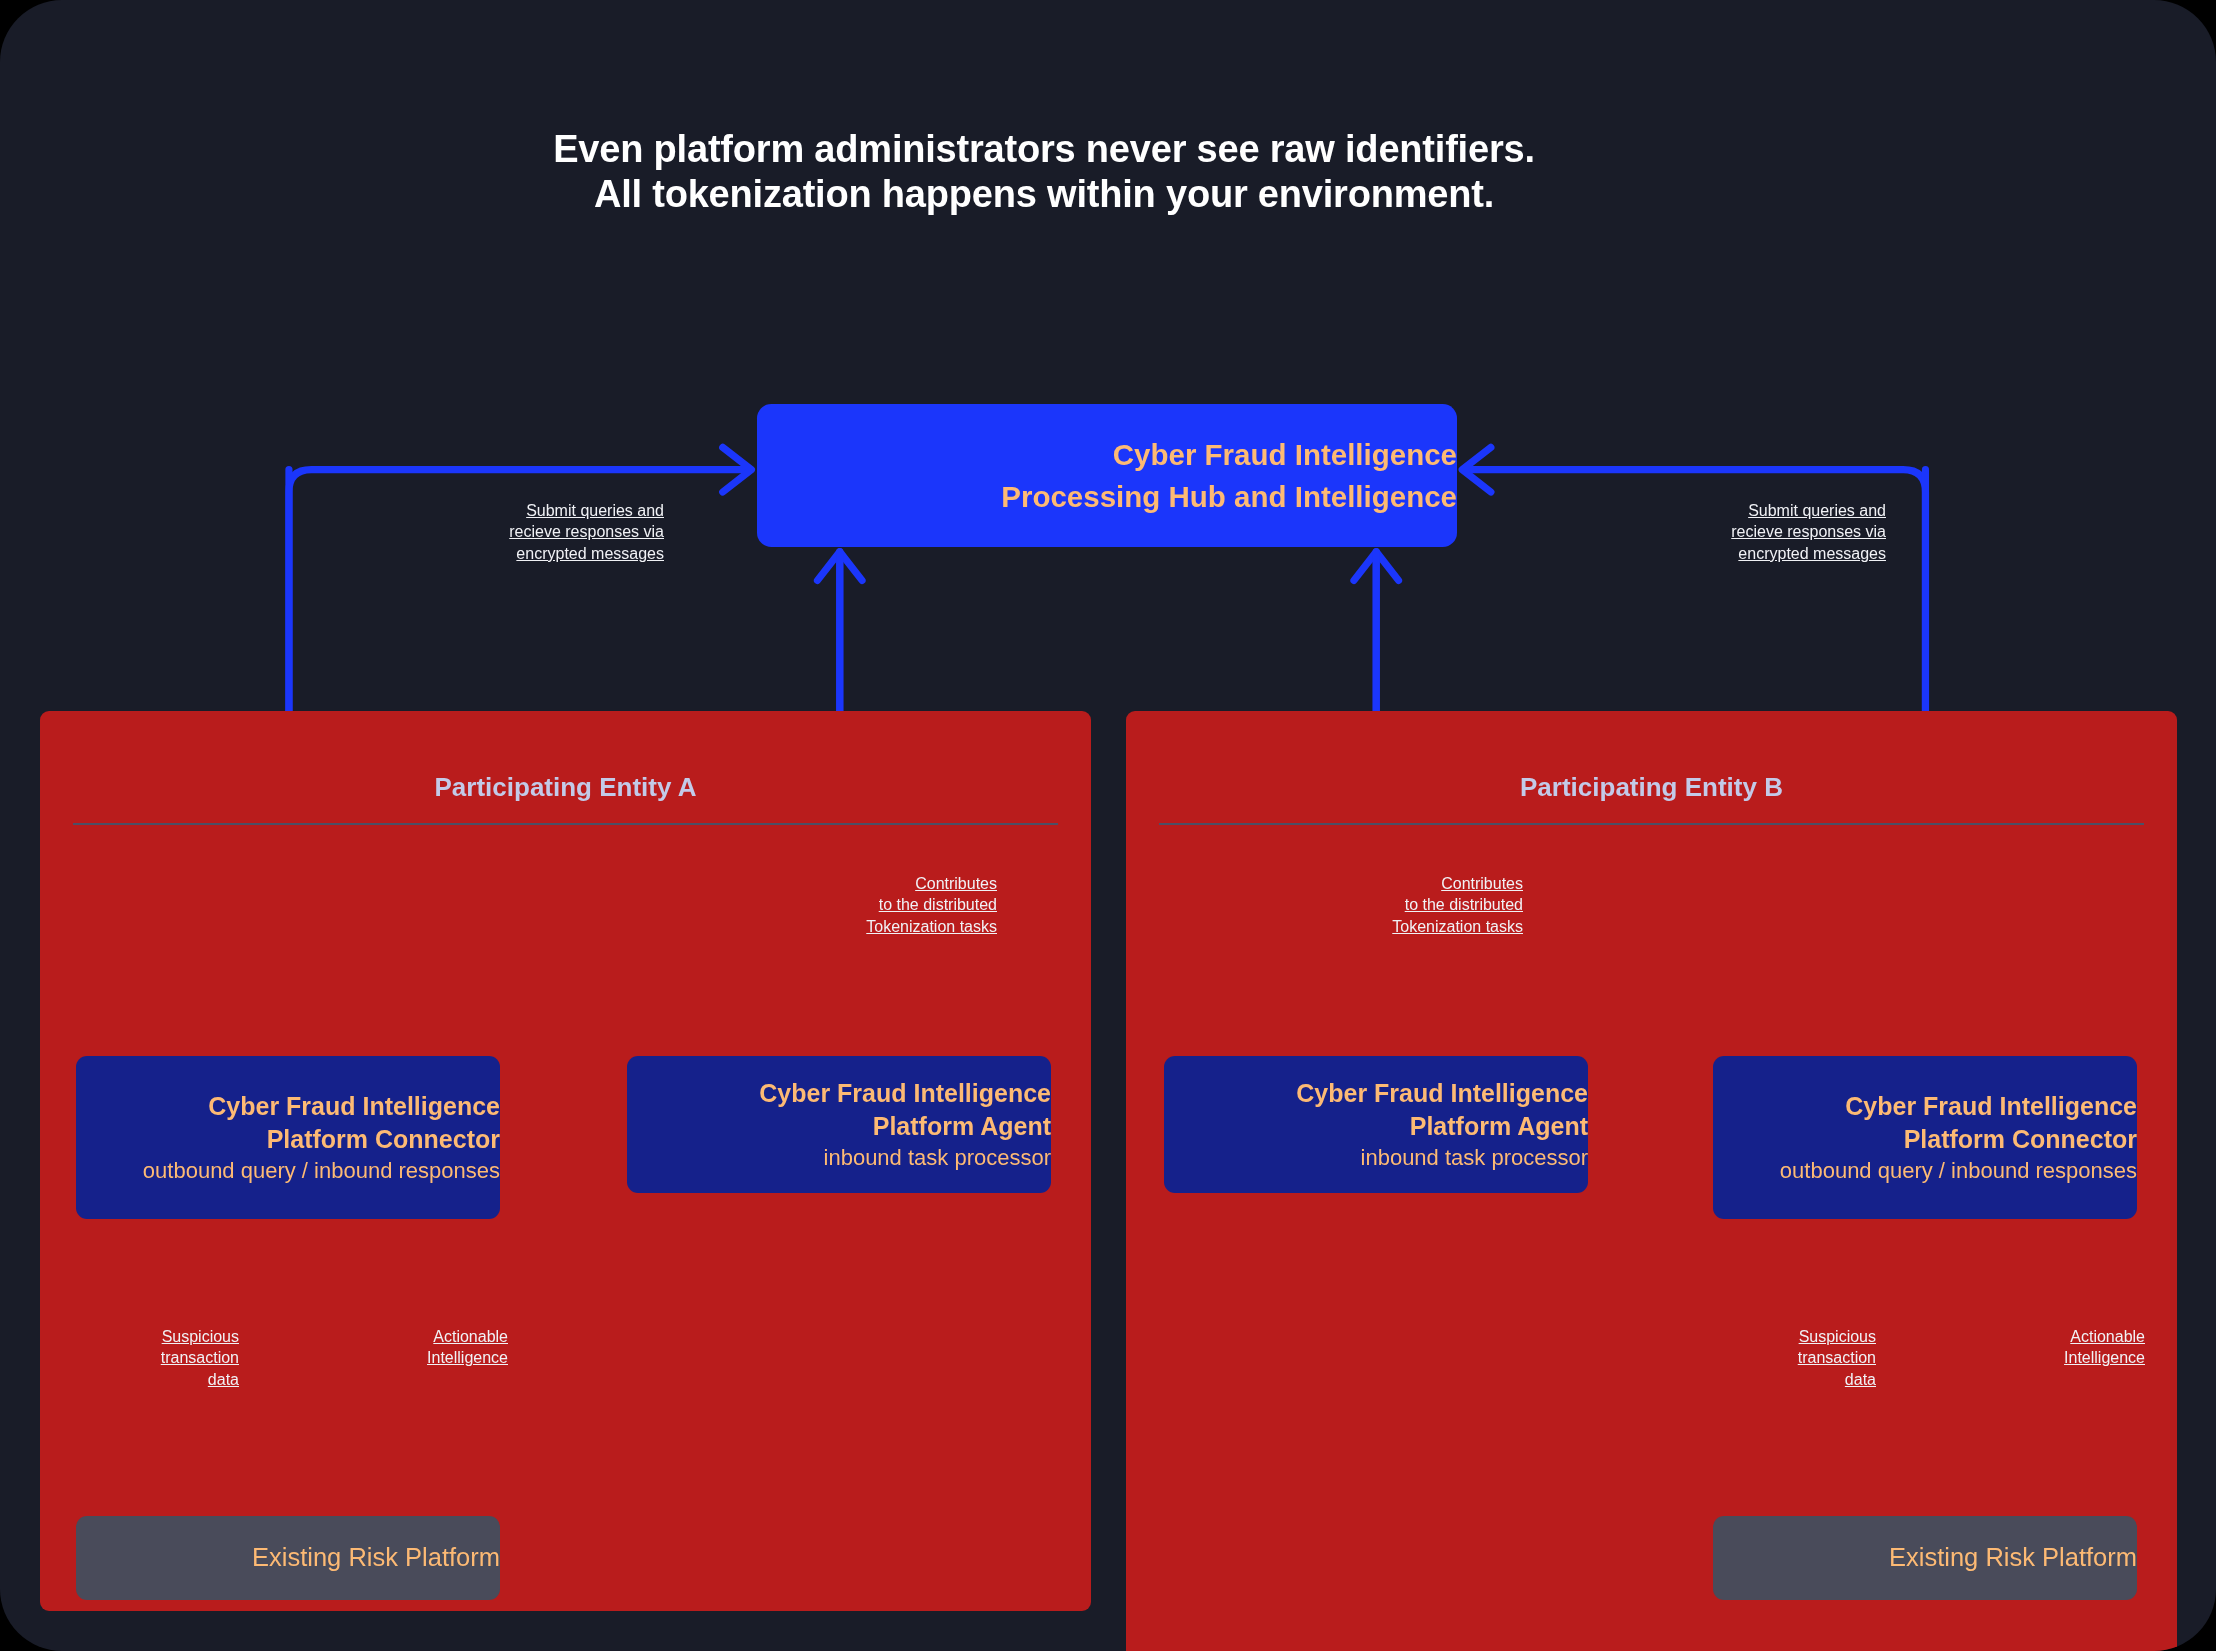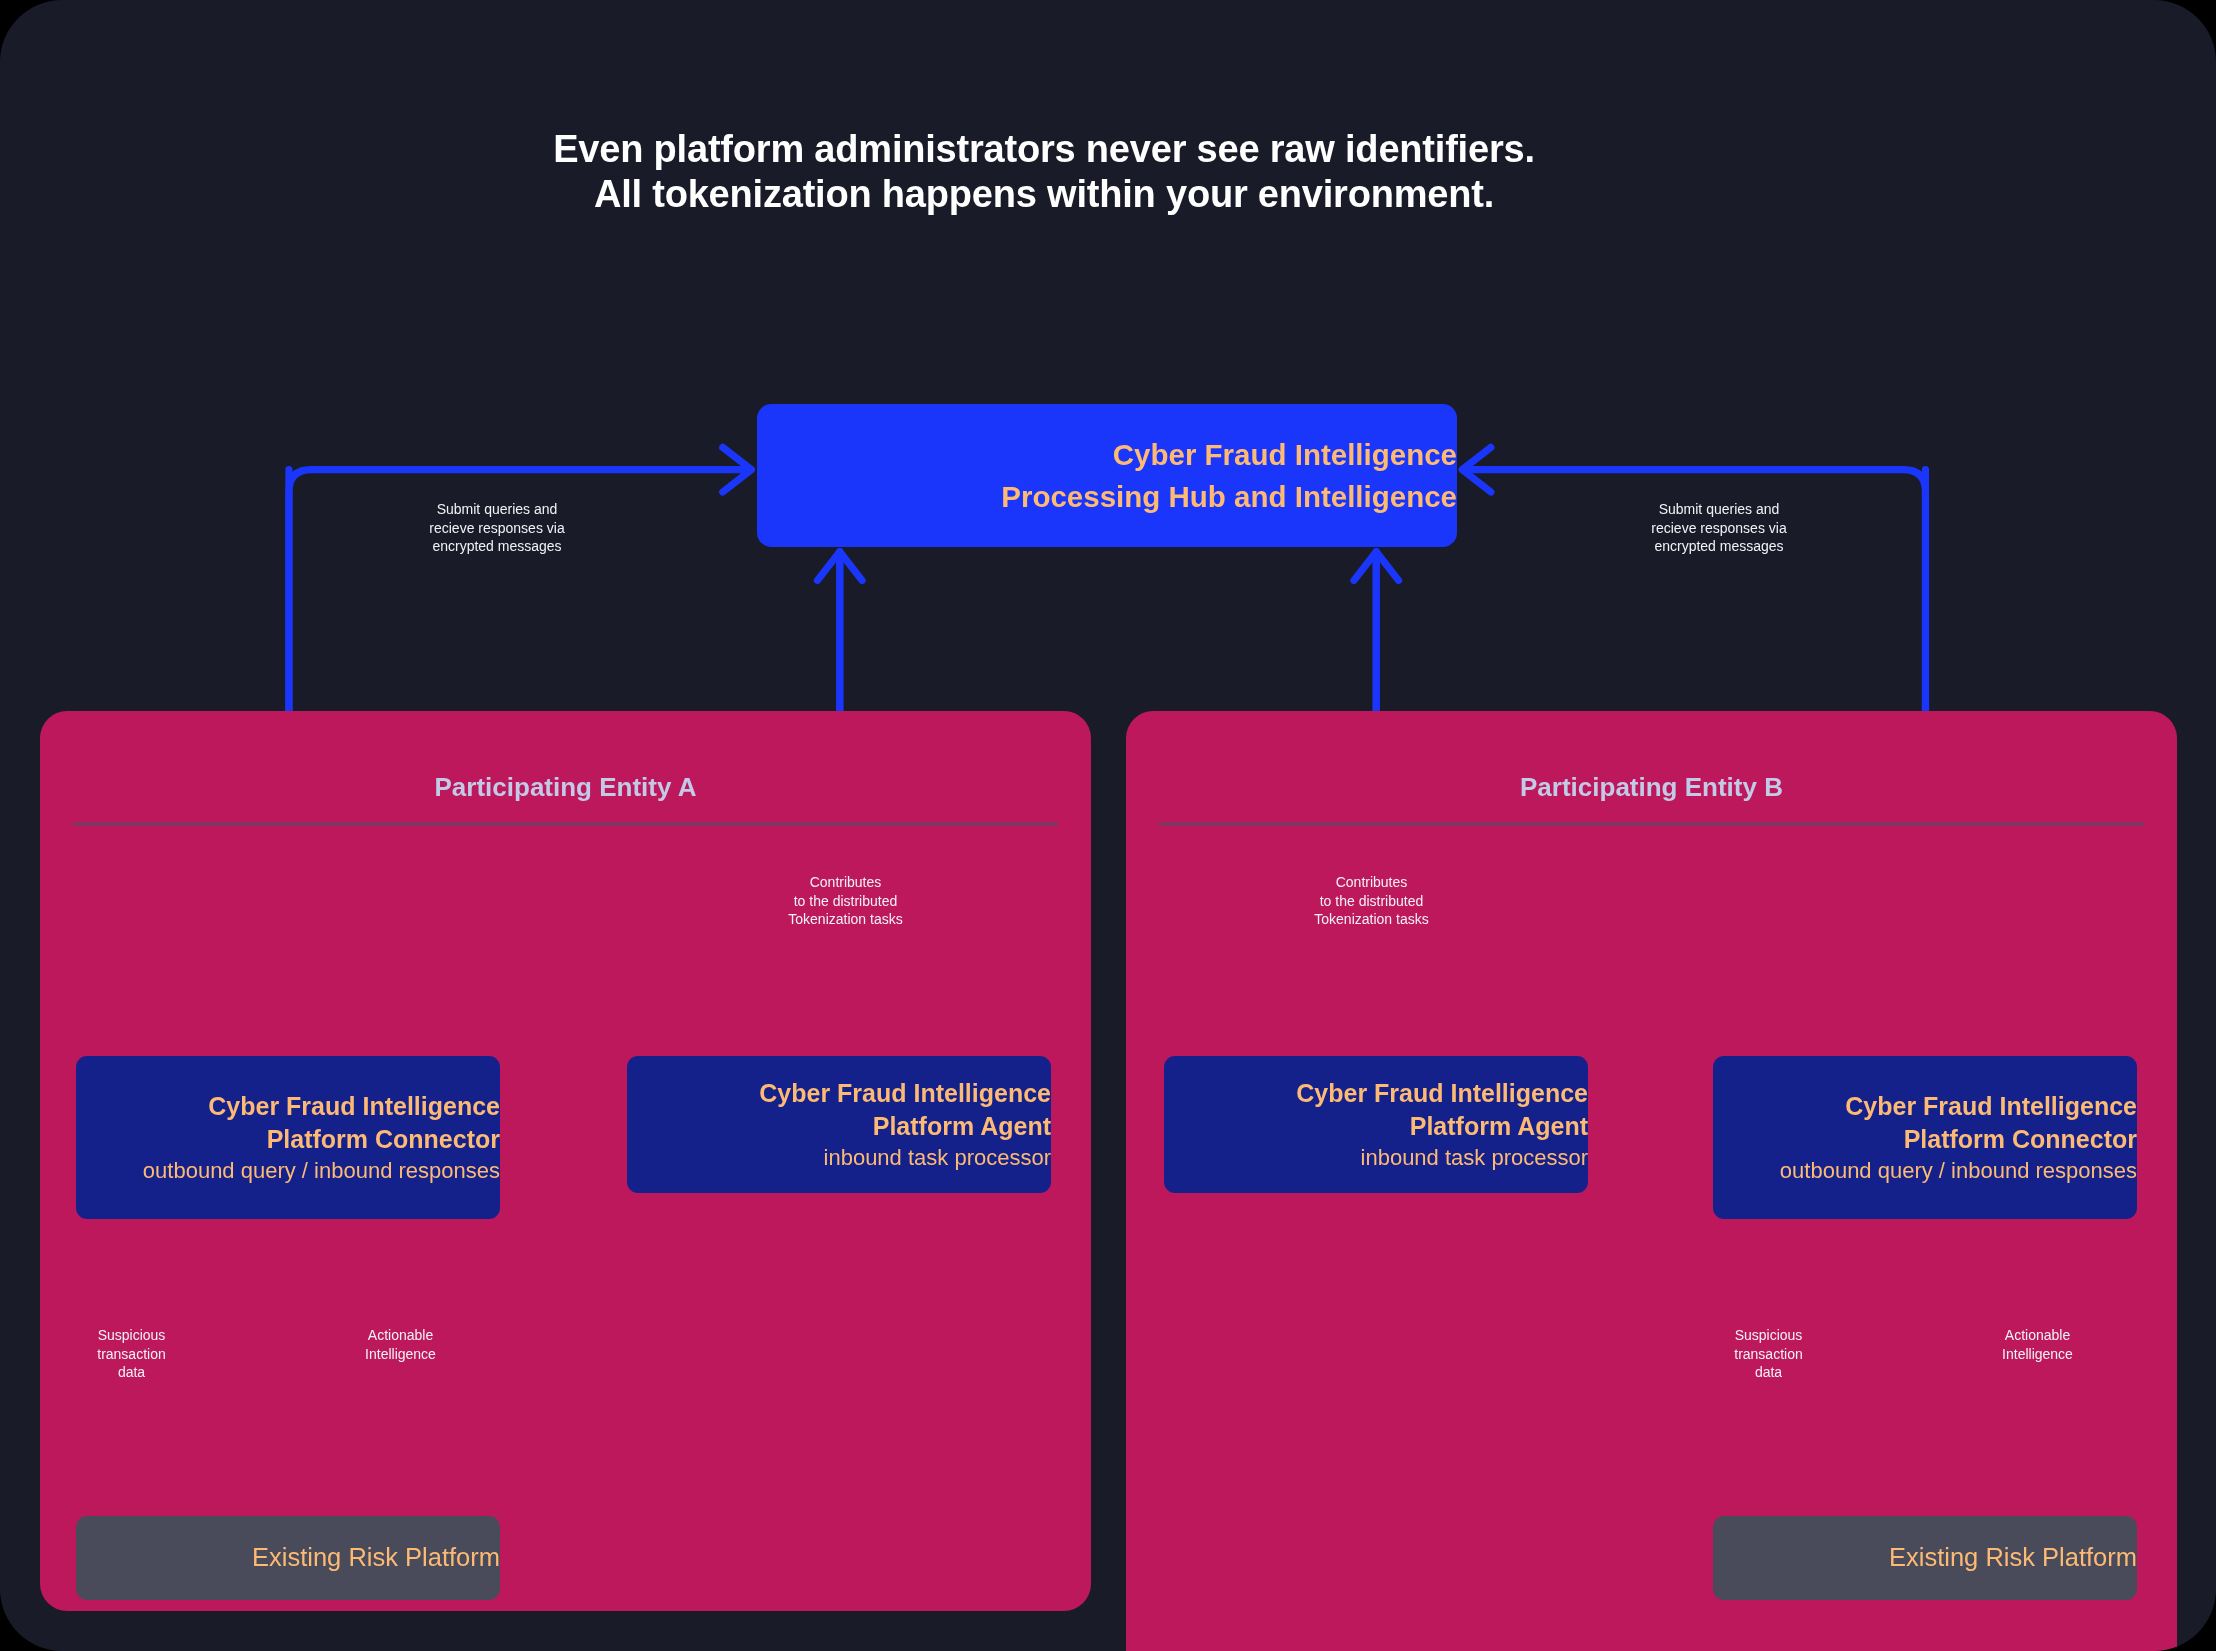--- a/index.html
+++ b/index.html
@@ -42,22 +42,22 @@
     position: absolute;
     left: 0; top: 0;
     width: 2216px;
     height: 1651px;
     pointer-events: none;
   }
 
   
   .panel {
     position: absolute;
-    background: #be185d;
-    border-radius: 27px;
+    background: #b91c1c;
+    border-radius: 9px;
   }
   #panel-a { left: 40px;  top: 711px; width: 1051px; height: 900px; }
   #panel-b { left: 1126px; top: 711px; width: 1051px; height: 1056px; }
 
   .panel-title {
     position: absolute;
     left: 0;
     top: 61px;
     width: 100%;
     text-align: center;
@@ -118,25 +118,26 @@
     border-radius: 11px;
     height: 84px;
   }
   .node-risk .ttl { font-size: 25.5px; font-weight: normal; }
   #node-a-risk { left: 76px;  top: 1516px; width: 424px; }
   #node-b-risk { left: 1713px; top: 1516px; width: 424px; }
 
   
   .elabel {
     position: absolute;
-    text-align: center;
+    text-align: right;
     color: #f1f2f6;
-    font-size: 14px;
+    font-size: 16px;
     line-height: 1.33;
     white-space: pre-line;
+    text-decoration: underline;
   }
   #lbl-a-hub { left: 330px;  top: 500px;  width: 334px; }
   #lbl-b-hub { left: 1552px; top: 500px;  width: 334px; }
   #lbl-a-contrib { left: 694px;  top: 873px; width: 303px; }
   #lbl-b-contrib { left: 1220px; top: 873px; width: 303px; }
   #lbl-a-susp { left: 24px;   top: 1326px; width: 215px; }
   #lbl-a-act  { left: 293px;  top: 1326px; width: 215px; }
   #lbl-b-susp { left: 1661px; top: 1326px; width: 215px; }
   #lbl-b-act  { left: 1930px; top: 1326px; width: 215px; }
 </style>

